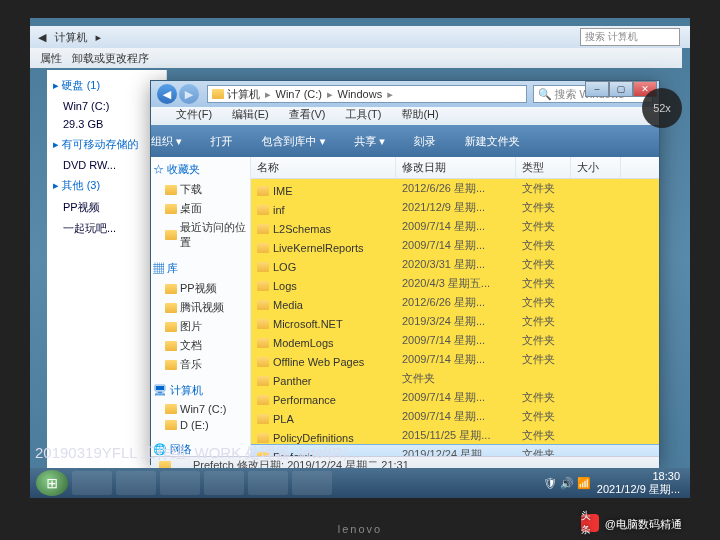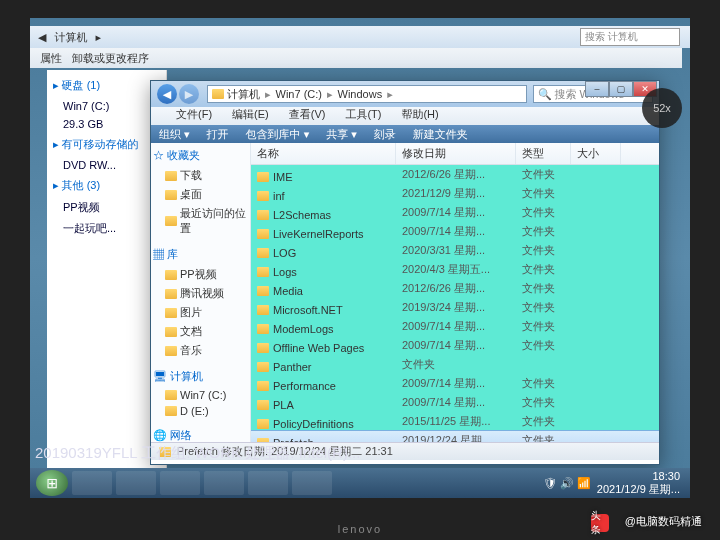--- a/index.html
+++ b/index.html
@@ -16,42 +16,42 @@
 .nav-btn{width:20px;height:20px;border-radius:50%;background:linear-gradient(#58a0e8,#3070c0);color:#fff;display:inline-flex;align-items:center;justify-content:center;font-size:11px;margin-right:2px}
 .addr{flex:1;height:18px;background:#fff;border:1px solid #7a9ab8;margin:0 6px;display:flex;align-items:center;padding:0 4px;font-size:10px;color:#333}
 .addr .crumb{padding:0 3px}
 .addr .sep{color:#888;padding:0 2px}
 .search{width:120px;height:18px;background:#fff;border:1px solid #7a9ab8;display:flex;align-items:center;padding:0 4px;font-size:10px;color:#888}
 .win-ctrl{position:absolute;right:2px;top:0;display:flex}
 .win-ctrl div{width:24px;height:16px;background:linear-gradient(#d0e0f0,#a0c0e0);border:1px solid #789;display:flex;align-items:center;justify-content:center;font-size:9px;color:#333}
 .win-ctrl .close{background:linear-gradient(#e88,#c44);color:#fff}
 .win-menu{height:18px;background:linear-gradient(#f4f8fc,#e4ecf4);display:flex;align-items:flex-start;padding:0 20px;font-size:10px;color:#333;gap:10px}
 .win-menu span{padding:0 5px}
-.win-tool{height:18px;background:linear-gradient(#6090c0,#4070a0);display:flex;align-items:center;padding:0 8px;font-size:10px;color:#fff;gap:17px}
+.win-tool{height:32px;background:linear-gradient(#6090c0,#4070a0);display:flex;align-items:center;padding:0 0;font-size:10px;color:#fff;gap:29px}
 .win-body{display:flex;height:calc(100% - 26px - 18px - 22px - 18px)}
 .tree{width:100px;background:#fafcfe;border-right:1px solid #e0e8f0;overflow:hidden;padding:2px 0;font-size:10px}
 .tree .grp{color:#06c;padding:3px 2px;display:flex;align-items:center;gap:4px}
 .tree .leaf{padding:2px 2px 2px 14px;color:#333;display:flex;align-items:center;gap:3px}
 .ficon{width:12px;height:10px;background:linear-gradient(#ffd870,#f0b840);border-radius:1px;display:inline-block;flex-shrink:0}
-.files{flex:1;overflow:auto;background:#5eead4}
+.files{flex:1;overflow:auto;background:#fde047}
 .fhead{display:flex;background:linear-gradient(#fafcfe,#eef4fa);border-bottom:1px solid #d8e0e8;font-size:10px;color:#333;position:sticky;top:0}
 .fhead div{padding:3px 6px;border-right:1px solid #e0e8f0}
 .c-name{width:145px}.c-date{width:120px}.c-type{width:55px}.c-size{width:50px}
 .frow{display:flex;font-size:10px;color:#333;padding:1px 0;align-items:flex-end}
 .frow.sel{background:linear-gradient(#d8ecfc,#c0dcf8);outline:1px solid #7ab0e0}
 .frow .c-name{display:flex;align-items:center;gap:4px;padding-left:6px}
 .frow .c-date,.frow .c-type,.frow .c-size{padding:1px 6px;color:#555}
-.status{height:18px;background:linear-gradient(#f0f4f8,#e0e8f0);border-top:1px solid #ccd;display:flex;align-items:center;padding:0 8px;font-size:10px;color:#444;gap:6px}
+.status{height:18px;background:linear-gradient(#f0f4f8,#e0e8f0);border-top:1px solid #ccd;display:flex;align-items:center;padding:0 8px;font-size:10px;color:#444;gap:22px}
 .taskbar{position:absolute;bottom:0;left:0;right:0;height:30px;background:linear-gradient(180deg,#4a7090 0%,#2a4a6a 100%);display:flex;align-items:center;padding:0 6px}
 .startbtn{width:32px;height:26px;background:radial-gradient(circle at 40% 40%,#8c8,#363);border-radius:50%;display:flex;align-items:center;justify-content:center}
 .startbtn::before{content:"⊞";color:#fff;font-size:14px}
 .task-item{width:40px;height:24px;background:rgba(255,255,255,.1);margin-left:4px;border-radius:2px}
 .tray{margin-left:auto;color:#fff;font-size:9px;display:flex;align-items:center;gap:6px;padding-right:4px}
 .laptop{position:absolute;bottom:5px;left:50%;transform:translateX(-50%);color:#888;font-size:11px;letter-spacing:2px}
-.watermark{position:absolute;bottom:8px;right:18px;color:#fff;font-size:13px;display:flex;align-items:flex-start;gap:16px;z-index:99;text-shadow:0 0 4px #000}
+.watermark{position:absolute;bottom:8px;right:38px;color:#fff;font-size:13px;display:flex;align-items:flex-end;gap:6px;z-index:99;text-shadow:0 0 4px #000}
 .watermark .logo{width:18px;height:18px;background:#e33;border-radius:4px;display:flex;align-items:center;justify-content:center;color:#fff;font-size:10px}
 .comp-info{position:absolute;bottom:35px;left:5px;font-size:15px;color:#dde;line-height:1.4}
 .badge{position:absolute;top:70px;right:8px;width:40px;height:40px;background:rgba(30,30,30,.85);border-radius:50%;color:#ccc;display:flex;align-items:center;justify-content:center;font-size:11px;z-index:50}
 .back-search{position:absolute;top:10px;right:10px;width:100px;height:18px;background:#fff;border:1px solid #999;font-size:10px;color:#888;padding:0 4px;display:flex;align-items:center}
 </style>
 </head>
 <body>
 
 <div class="outer">
  <div class="screen">

